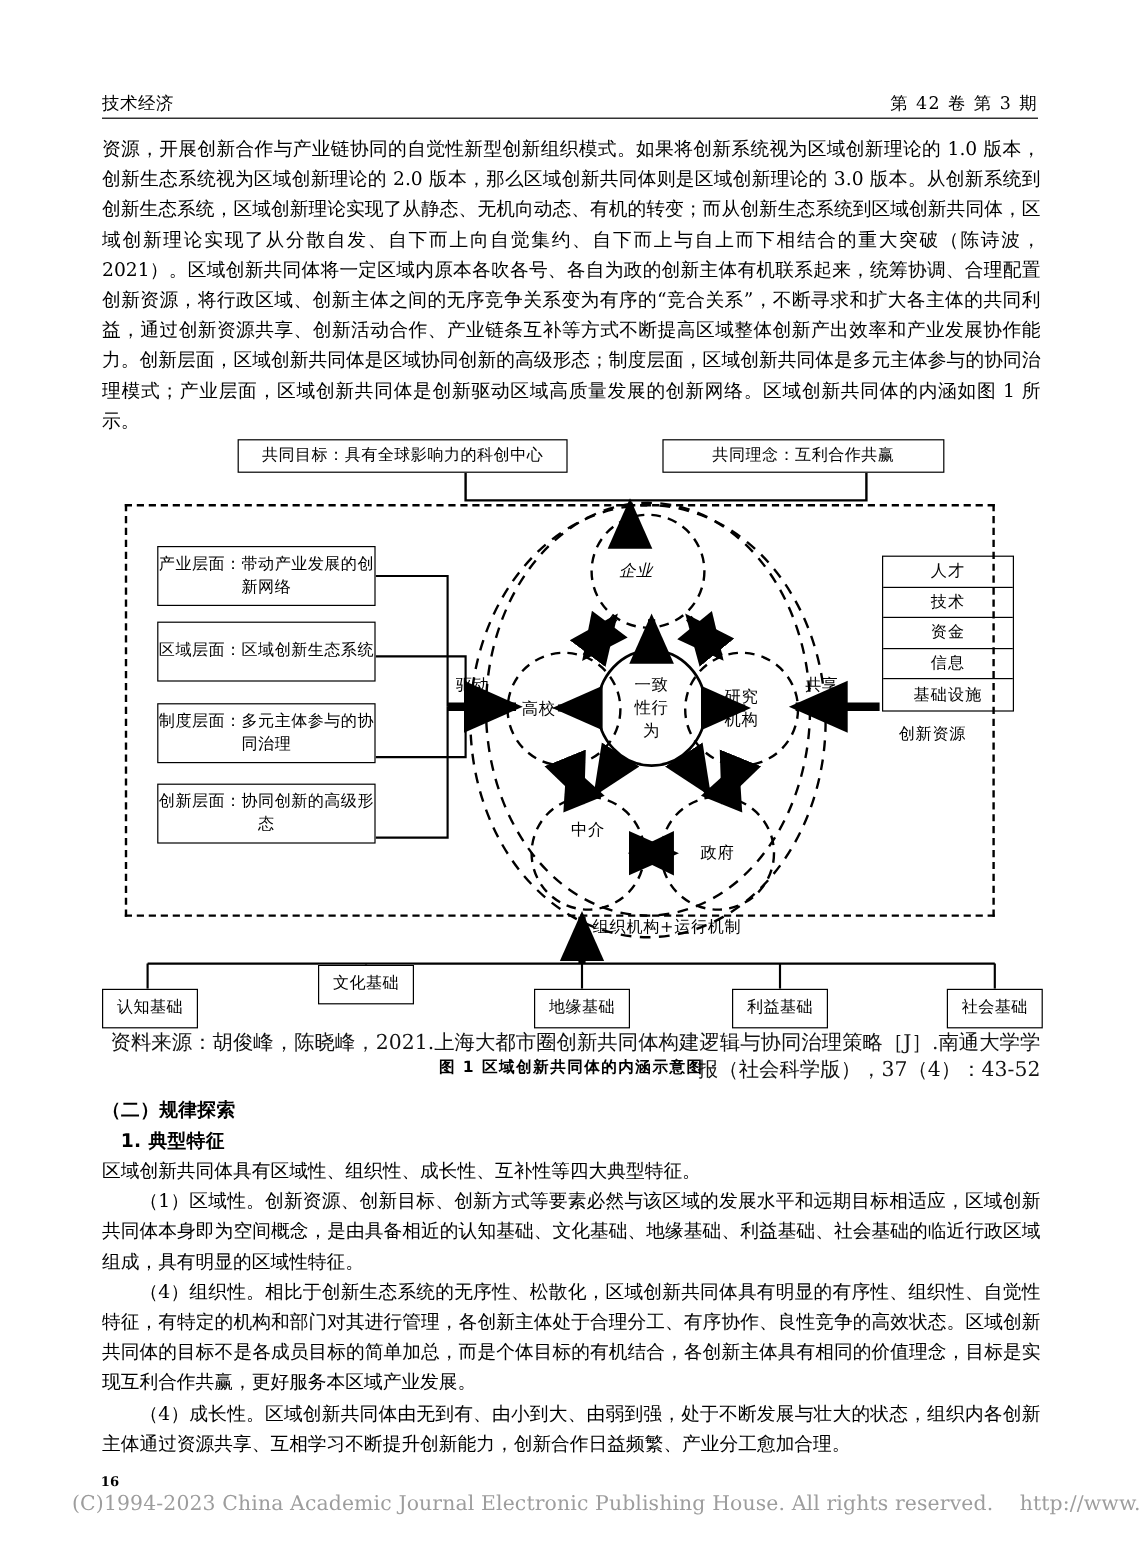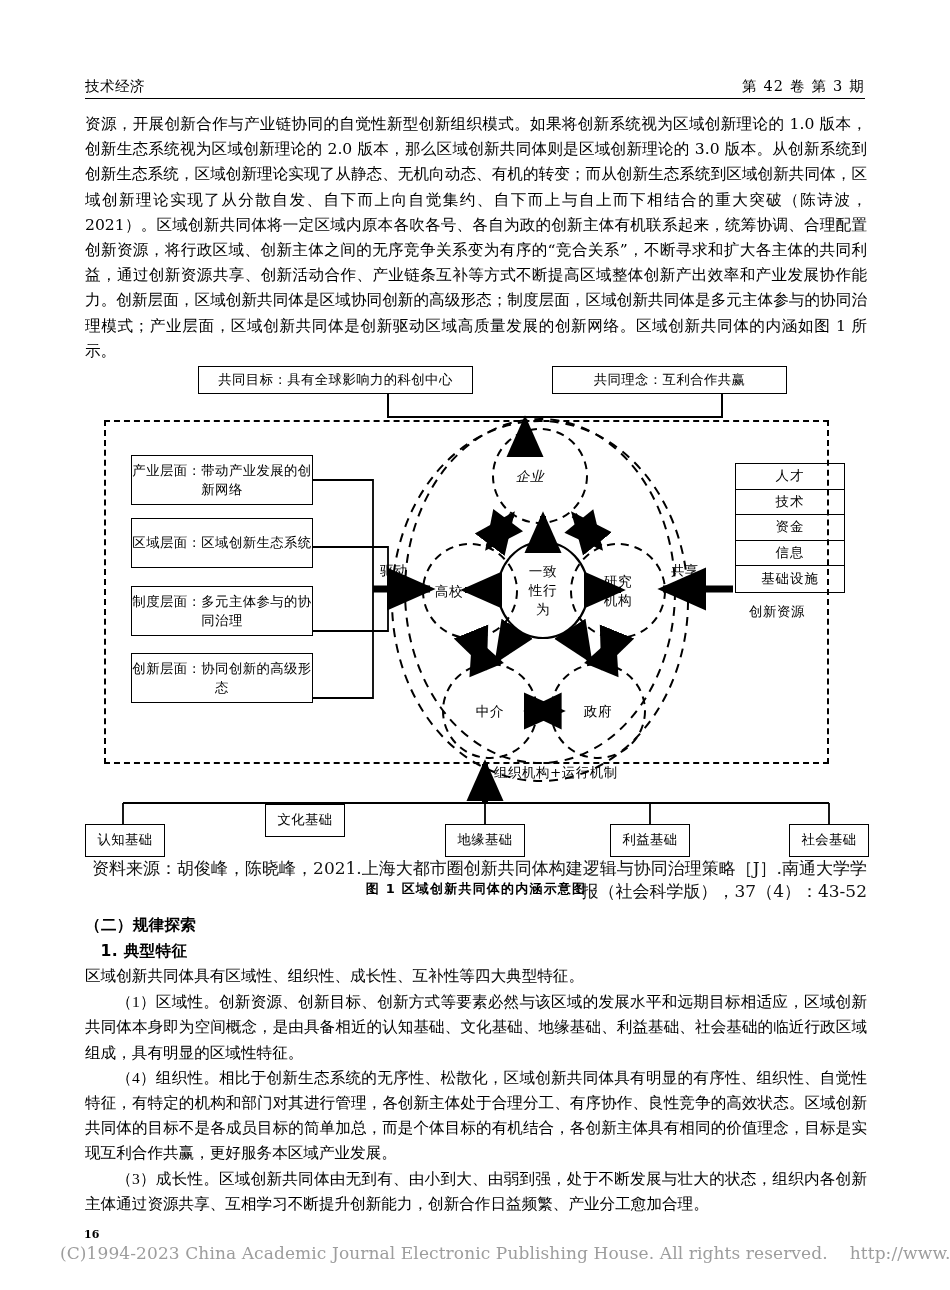--- a/index.html
+++ b/index.html
@@ -60,21 +60,21 @@
   #para-top { top: 112px; }
   .para { margin: 0; text-indent: 0; }
 
   .heading-b {
     font-family: "DejaVu Sans", "Liberation Sans", sans-serif;
     font-weight: bold;
     font-size: 15.6px;
     line-height: 25.5px;
     letter-spacing: .3px;
   }
-  .indent2 { text-indent: 2em; font-family: Liberation Serif, serif; }
+  .indent2 { text-indent: 2em; }
 
   
   .figure {
     position: absolute;
     left: 85px;
     top: 348px;
     width: 782px;
     height: 548px;
   }
   .fig-canvas { position: absolute; left: 0; top: 0; }
@@ -289,21 +289,21 @@
 
     <div class="circle-lbl" style="left:405px; top:108px; width:80px; height:40px;font-style:italic;">
       <span>企业</span>
     </div>
     <div class="circle-lbl" style="left:324px; top:223px; width:80px; height:40px;">
       <span>高校</span>
     </div>
     <div class="circle-lbl" style="left:505px; top:223px; width:56px; height:40px; line-height:19px;">
       <span style="display:inline-block; width:2.3em;">研究机构</span>
     </div>
-    <div class="circle-lbl" style="left:365px; top:343px; width:80px; height:40px;justify-content:center;">
+    <div class="circle-lbl" style="left:365px; top:324px; width:80px; height:40px;justify-content:center;">
       <span>中介</span>
     </div>
     <div class="circle-lbl" style="left:473px; top:343px; width:80px; height:40px;">
       <span>政府</span>
     </div>
     <div class="circle-lbl" style="left:430px; top:222px; width:56px; height:40px; line-height:19px;">
       <span style="display:inline-block; width:3.1em;">一致性行为</span>
     </div>
 
     <div class="res-table" style="left:650px; top:115px;">
@@ -336,21 +336,21 @@
 
   <div class="fig-source" style="position:absolute; left:85px; top:857px; width:782px;">资料来源：胡俊峰，陈晓峰，2021.上海大都市圈创新共同体构建逻辑与协同治理策略［J］.南通大学学报（社会科学版），37（4）：43-52</div>
   <div class="fig-caption" style="position:absolute; left:85px; top:880px; width:782px;">图 1   区域创新共同体的内涵示意图</div>
 
   <div class="body-col" style="top:913px;">
     <p class="para heading-b">（二）规律探索</p>
     <p class="para heading-b" style="text-indent:1em;">1. 典型特征</p>
     <p class="para">区域创新共同体具有区域性、组织性、成长性、互补性等四大典型特征。</p>
     <p class="para indent2">（1）区域性。创新资源、创新目标、创新方式等要素必然与该区域的发展水平和远期目标相适应，区域创新共同体本身即为空间概念，是由具备相近的认知基础、文化基础、地缘基础、利益基础、社会基础的临近行政区域组成，具有明显的区域性特征。</p>
     <p class="para indent2">（4）组织性。相比于创新生态系统的无序性、松散化，区域创新共同体具有明显的有序性、组织性、自觉性特征，有特定的机构和部门对其进行管理，各创新主体处于合理分工、有序协作、良性竞争的高效状态。区域创新共同体的目标不是各成员目标的简单加总，而是个体目标的有机结合，各创新主体具有相同的价值理念，目标是实现互利合作共赢，更好服务本区域产业发展。</p>
-    <p class="para indent2">（3）成长性。区域创新共同体由无到有、由小到大、由弱到强，处于不断发展与壮大的状态，组织内各创新主体通过资源共享、互相学习不断提升创新能力，创新合作日益频繁、产业分工愈加合理。</p>
+    <p class="para indent2">（4）成长性。区域创新共同体由无到有、由小到大、由弱到强，处于不断发展与壮大的状态，组织内各创新主体通过资源共享、互相学习不断提升创新能力，创新合作日益频繁、产业分工愈加合理。</p>
   </div>
 
   <div class="pagenum">16</div>
   <div class="copyright">
     <span>(C)1994-2023 China Academic Journal Electronic Publishing House. All rights reserved.</span><span class="url">http://www.cnki.net</span>
   </div>
 
 </div>
 
 </body></html>

